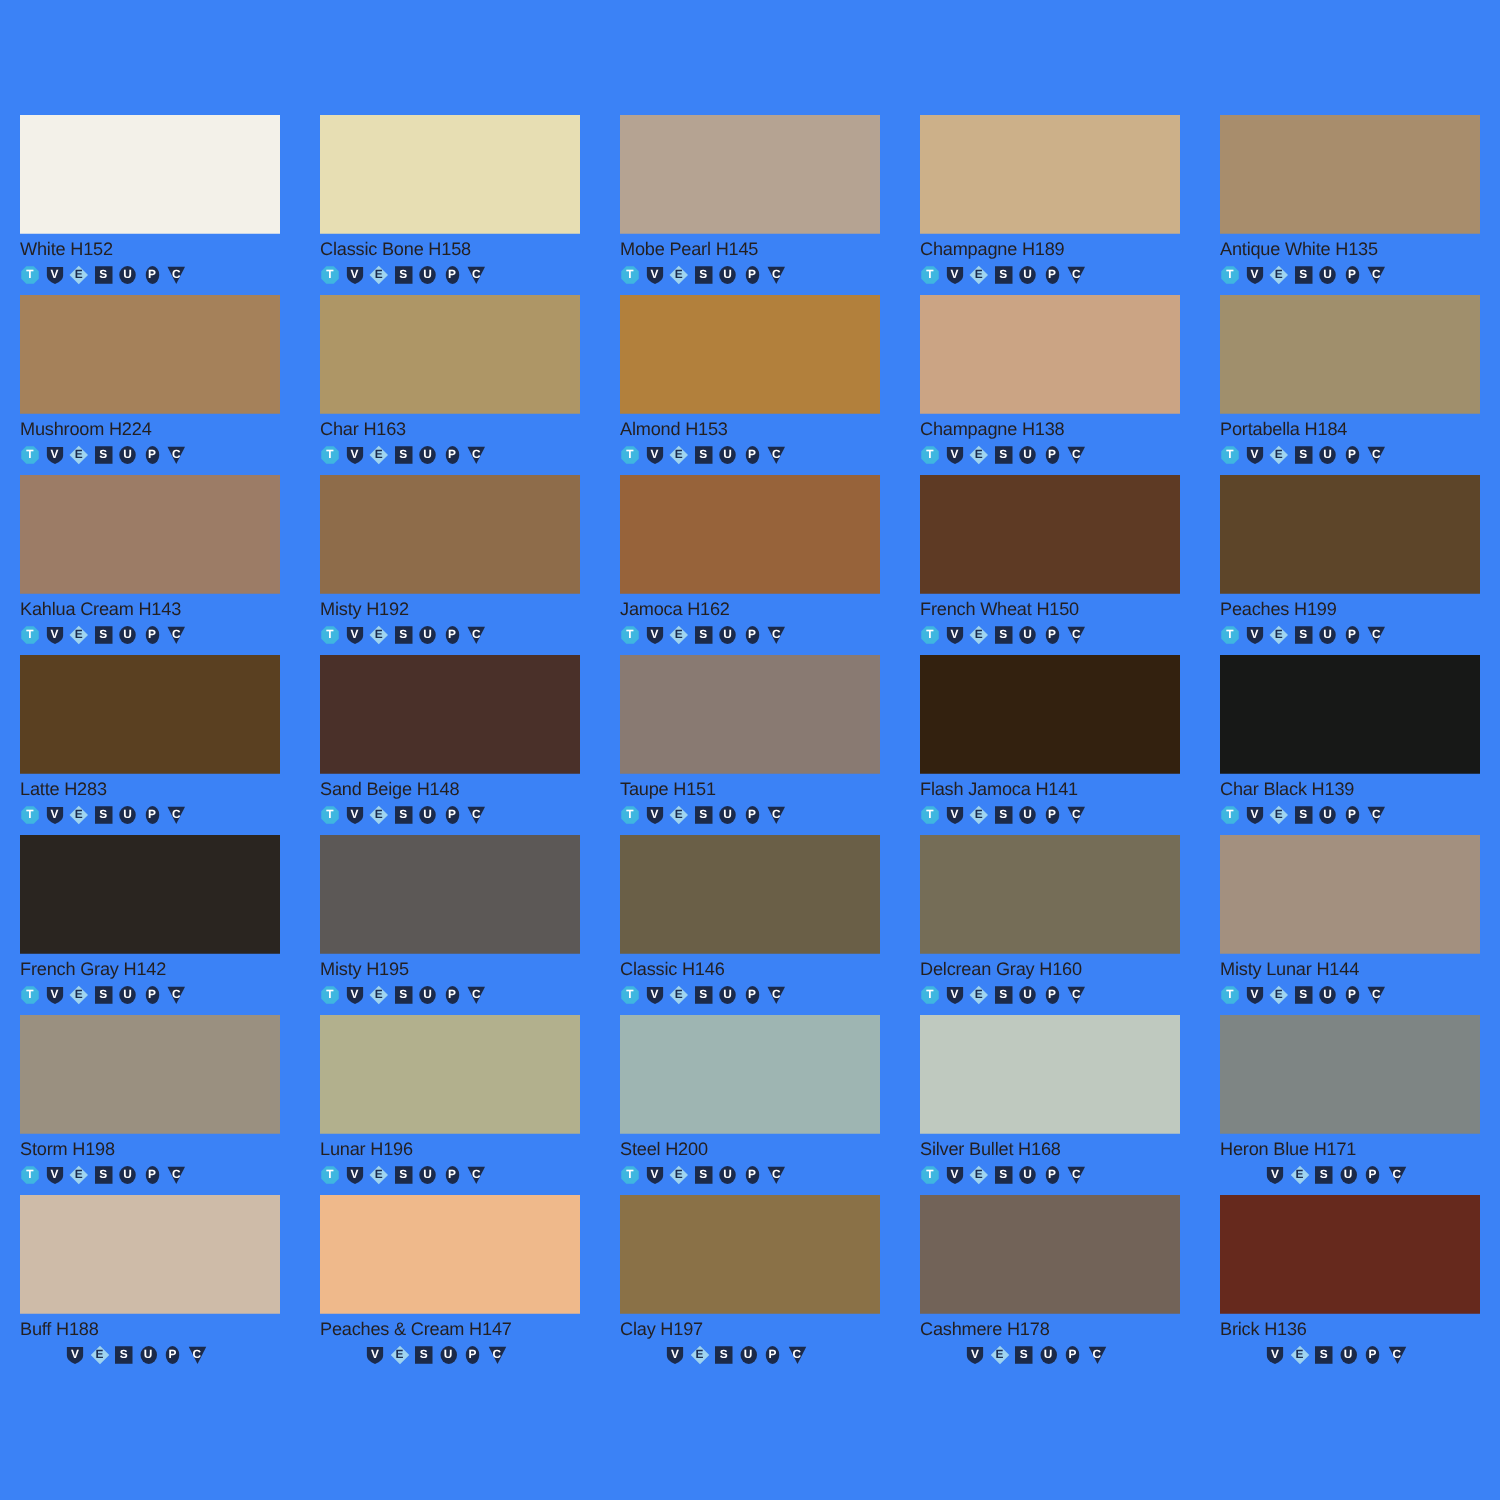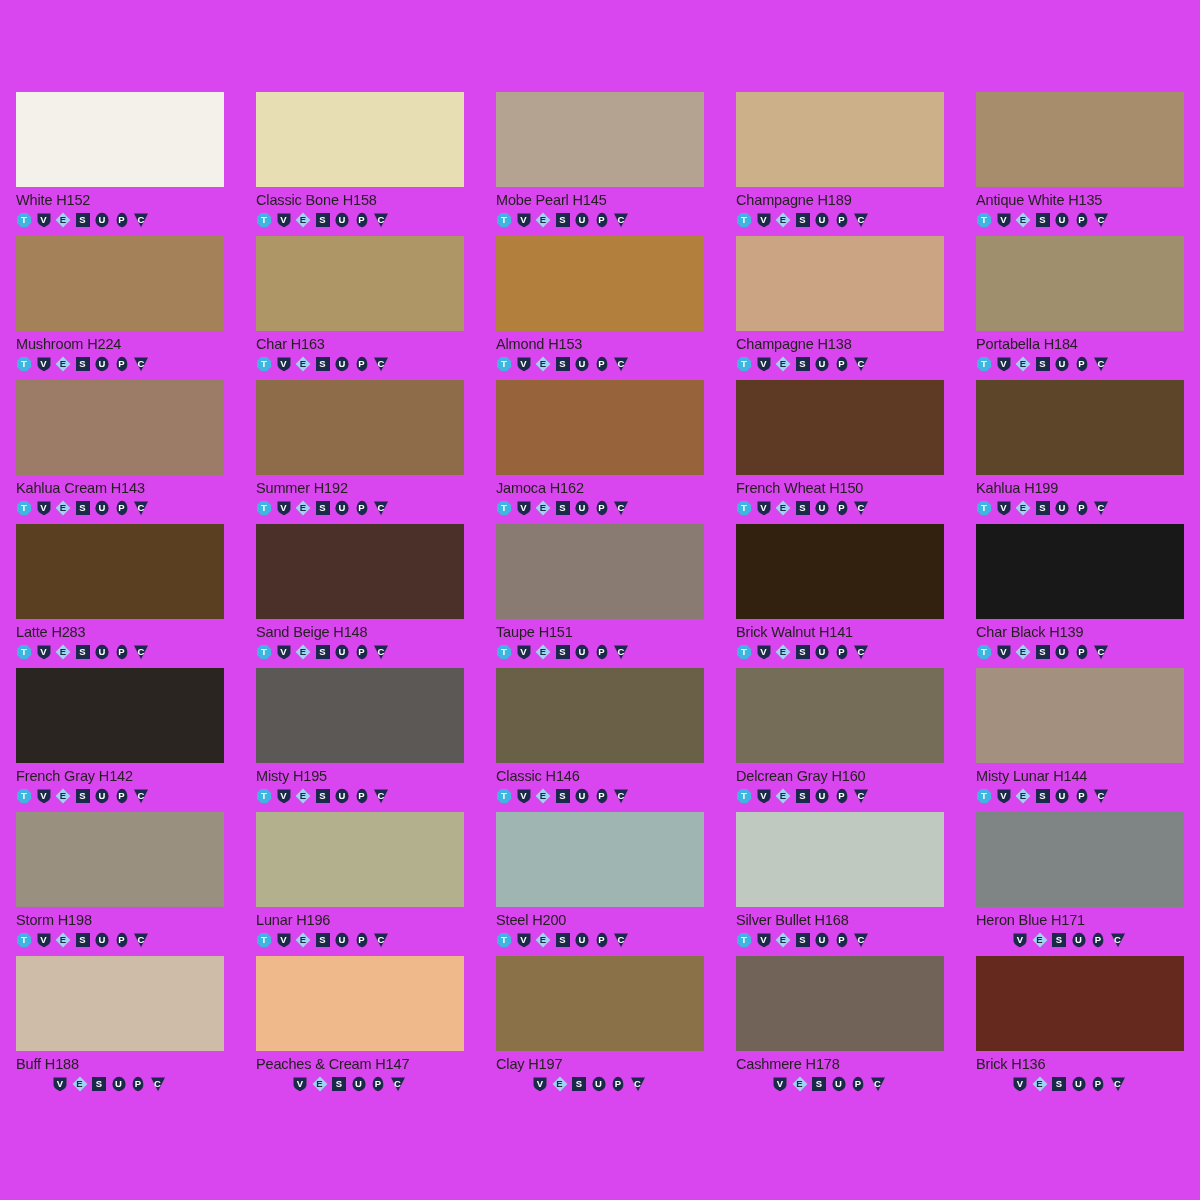--- a/index.html
+++ b/index.html
@@ -5,21 +5,21 @@
   * { box-sizing: border-box; }
   html, body {
     margin: 0; padding: 0;
     width: 1200px; height: 1200px;
     background: #ffffff;
     font-family: "Liberation Sans", sans-serif;
   }
   #sheet {
     position: relative;
     width: 1200px; height: 1200px;
-    background: #d946ef;
+    background: #3b82f6;
     padding: 92px 16px 0 16px;
   }
   .grid {
     display: grid;
     grid-template-columns: repeat(5, 208px);
     column-gap: 32px;
     row-gap: 0px;
     width: 1168px;
   }
   .cell {
@@ -601,21 +601,21 @@
           <span class="ico c">
             <svg viewBox="0 0 16 16">
               <polygon points="1,1.4 15,1.4 8,15.2" fill="#1b2a4a"></polygon>
             </svg>
             <span class="gl" style="color:#ffffff">C</span>
           </span>
         </div>
       </div>
       <div class="cell">
         <div class="swatch" style="background: rgb(142, 108, 74);"></div>
-        <div class="label">Summer H192</div>
+        <div class="label">Misty H192</div>
         <div class="icons">
           <span class="ico t">
             <svg viewBox="0 0 16 16">
               <polygon points="5,1 11,1 15,5 15,11 11,15 5,15 1,11 1,5" fill="#3fb6e0"></polygon>
             </svg>
             <span class="gl" style="color:#ffffff">T</span>
           </span>
           <span class="ico v">
             <svg viewBox="0 0 16 16">
               <path d="M1.5 1.5 H14.5 V8.5 Q14.5 12.5 8 15.2 Q1.5 12.5 1.5 8.5 Z" fill="#1b2a4a"></path>
@@ -745,21 +745,21 @@
           <span class="ico c">
             <svg viewBox="0 0 16 16">
               <polygon points="1,1.4 15,1.4 8,15.2" fill="#1b2a4a"></polygon>
             </svg>
             <span class="gl" style="color:#ffffff">C</span>
           </span>
         </div>
       </div>
       <div class="cell">
         <div class="swatch" style="background: rgb(93, 69, 41);"></div>
-        <div class="label">Kahlua H199</div>
+        <div class="label">Peaches H199</div>
         <div class="icons">
           <span class="ico t">
             <svg viewBox="0 0 16 16">
               <polygon points="5,1 11,1 15,5 15,11 11,15 5,15 1,11 1,5" fill="#3fb6e0"></polygon>
             </svg>
             <span class="gl" style="color:#ffffff">T</span>
           </span>
           <span class="ico v">
             <svg viewBox="0 0 16 16">
               <path d="M1.5 1.5 H14.5 V8.5 Q14.5 12.5 8 15.2 Q1.5 12.5 1.5 8.5 Z" fill="#1b2a4a"></path>
@@ -937,21 +937,21 @@
           <span class="ico c">
             <svg viewBox="0 0 16 16">
               <polygon points="1,1.4 15,1.4 8,15.2" fill="#1b2a4a"></polygon>
             </svg>
             <span class="gl" style="color:#ffffff">C</span>
           </span>
         </div>
       </div>
       <div class="cell">
         <div class="swatch" style="background: rgb(51, 33, 15);"></div>
-        <div class="label">Brick Walnut H141</div>
+        <div class="label">Flash Jamoca H141</div>
         <div class="icons">
           <span class="ico t">
             <svg viewBox="0 0 16 16">
               <polygon points="5,1 11,1 15,5 15,11 11,15 5,15 1,11 1,5" fill="#3fb6e0"></polygon>
             </svg>
             <span class="gl" style="color:#ffffff">T</span>
           </span>
           <span class="ico v">
             <svg viewBox="0 0 16 16">
               <path d="M1.5 1.5 H14.5 V8.5 Q14.5 12.5 8 15.2 Q1.5 12.5 1.5 8.5 Z" fill="#1b2a4a"></path>

